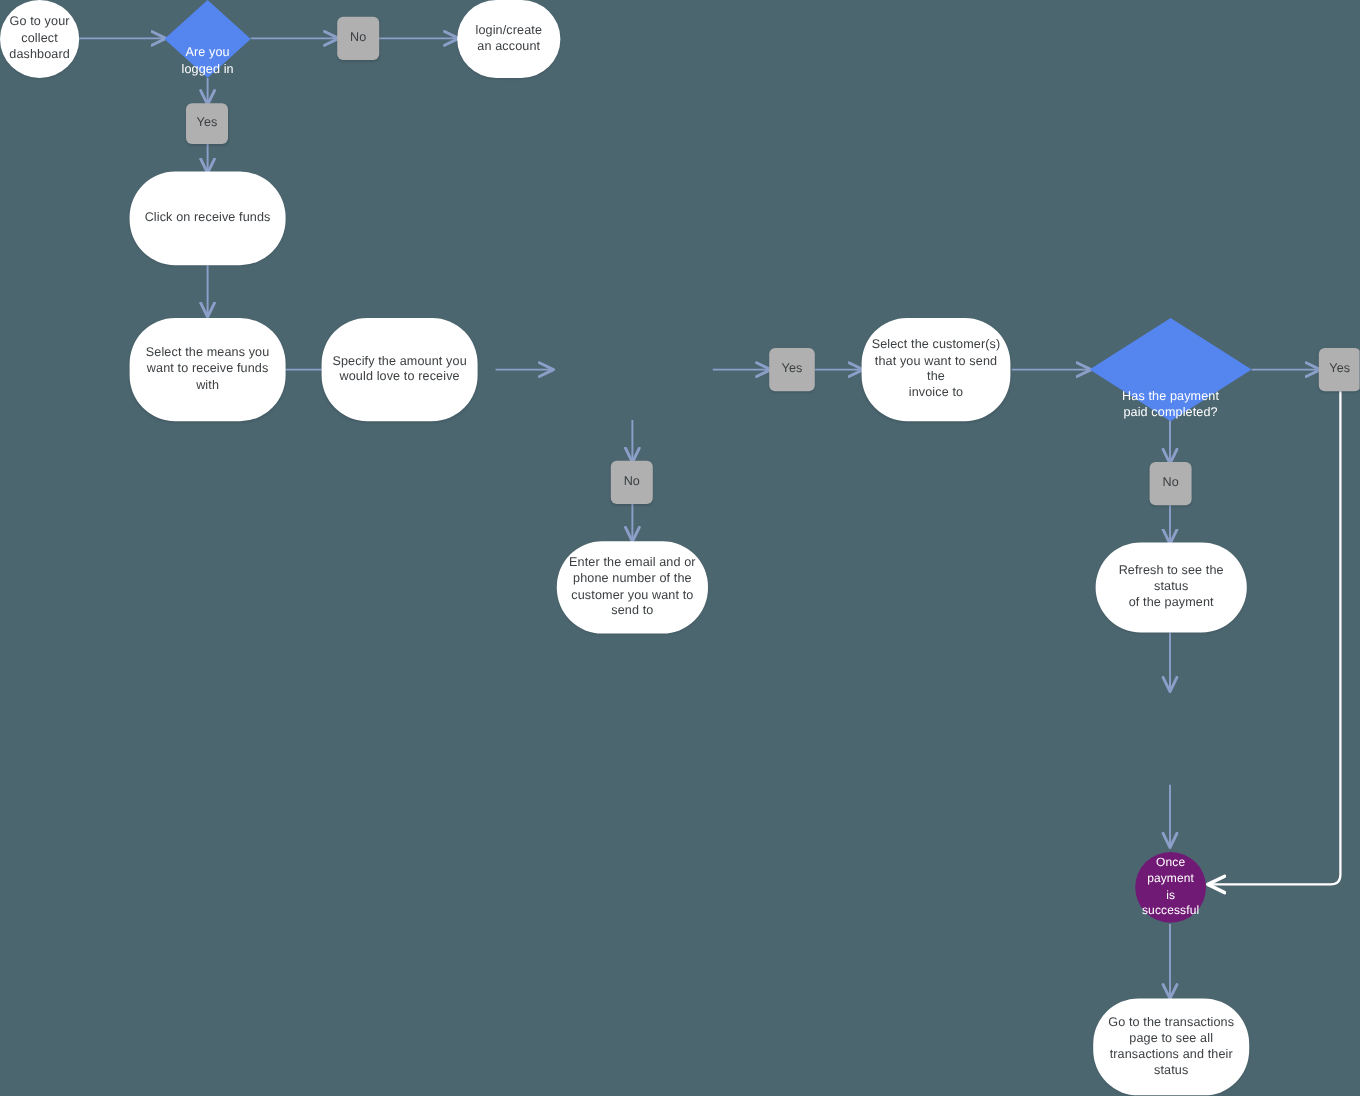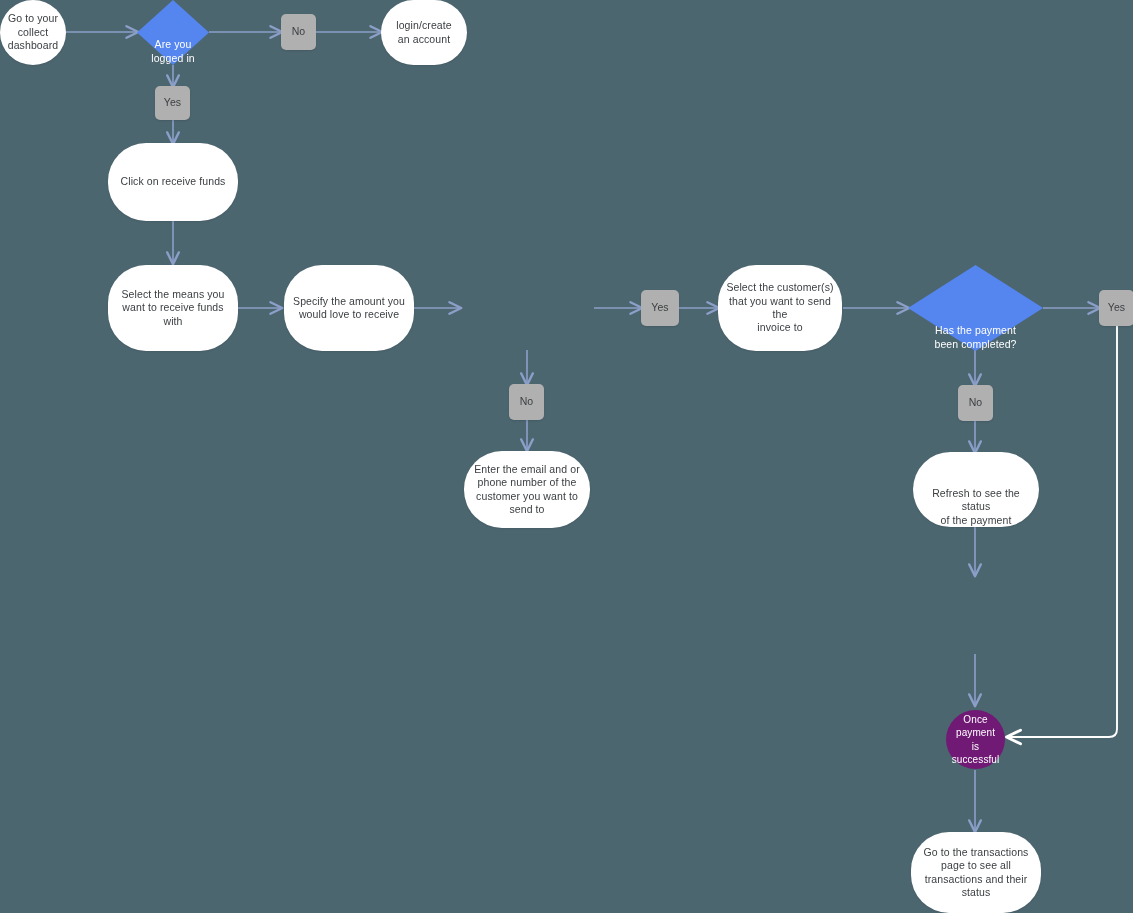--- a/index.html
+++ b/index.html
@@ -178,21 +178,21 @@
 
   <div class="node n-round" style="left:108px;top:143px;width:130px;height:78px;text-align:center;">
     <span class="label">Click on receive funds</span>
   </div>
 
   <div class="node n-round" style="left:108px;top:265px;width:130px;height:86px;">
     <span class="label">Select the means you
 want to receive funds with</span>
   </div>
 
-  <div class="node n-round" style="left:284px;top:265px;width:130px;height:86px;">
+  <div class="node n-round" style="left:268px;top:265px;width:130px;height:86px;">
     <span class="label">Specify the amount you
 would love to receive</span>
   </div>
 
 
   <div class="node n-gray" style="left:641px;top:290px;width:38px;height:36px;">
     <span class="label">Yes</span>
   </div>
 
   <div class="node n-gray" style="left:509px;top:384px;width:35px;height:36px;">
@@ -208,32 +208,32 @@
   <div class="node n-round" style="left:464px;top:451px;width:126px;height:77px;">
     <span class="label">Enter the email and or
 phone number of the
 customer you want to
 send to</span>
   </div>
 
   <div class="node n-diamond" style="left:908px;top:265px;width:135px;height:86px;">
     <span class="dshape"></span>
     <span class="label">Has the payment
-been completed?</span>
+paid completed?</span>
   </div>
 
   <div class="node n-gray" style="left:1099px;top:290px;width:35px;height:36px;">
     <span class="label">Yes</span>
   </div>
 
   <div class="node n-gray" style="left:958px;top:385px;width:35px;height:36px;">
     <span class="label">No</span>
   </div>
 
-  <div class="node n-round" style="left:913px;top:452px;width:126px;height:75px;align-items:flex-end;">
+  <div class="node n-round" style="left:913px;top:452px;width:126px;height:75px;">
     <span class="label">Refresh to see the status
 of the payment</span>
   </div>
 
 
   <div class="node n-circle" style="left:946px;top:710px;width:59px;height:59px;">
     <span class="label">Once
 payment is
 successful</span>
   </div>

